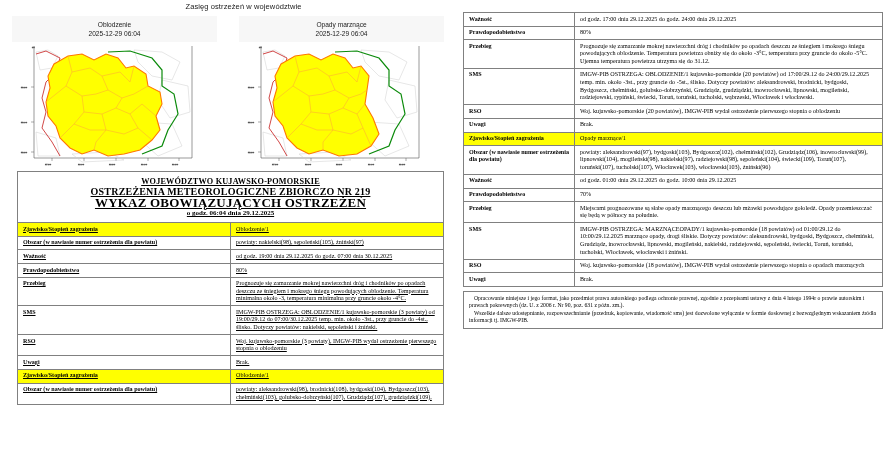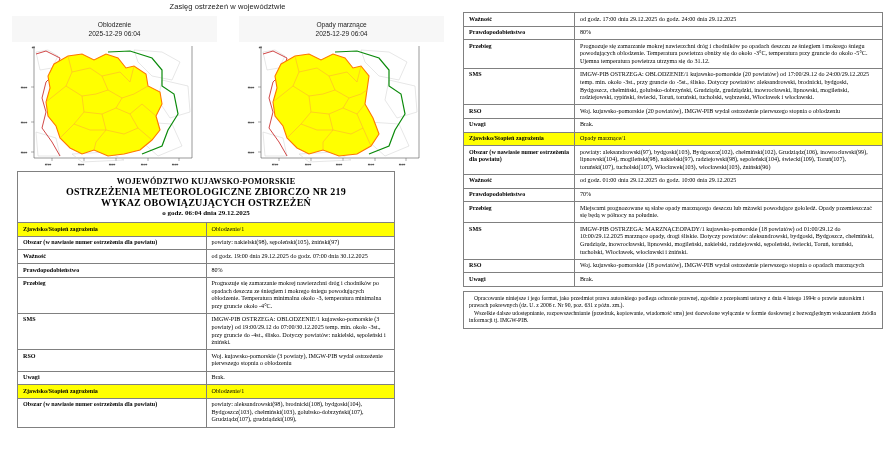--- a/index.html
+++ b/index.html
@@ -12,21 +12,21 @@
   }
   .page {
     position: relative;
     width: 890px; height: 450px;
     background: #fff;
   }
 
   
   .top-title {
     position: absolute;
-    left: 0; top: 2px;
+    left: 16px; top: 2px;
     width: 455px;
     text-align: center;
     font-family: "Liberation Sans", sans-serif;
     font-size: 7.5px;
     color: #1a1a1a;
     letter-spacing: .1px;
   }
 
   
   .maps-row {
@@ -80,28 +80,29 @@
   tr.hl td.lbl { font-weight: bold; }
 
   .doc-title-cell {
     text-align: center;
     color: #ff0000;
     font-weight: bold;
     padding: 5px 4px 4px 4px !important;
   }
   .doc-title-cell .l1 { font-size: 8.2px; line-height: 10.4px; letter-spacing: .2px; }
   .doc-title-cell .l2 { font-size: 10px; line-height: 10.4px; letter-spacing: .2px; }
-  .doc-title-cell .l3 { font-size: 10px; line-height: 10.4px; letter-spacing: .2px; }
+  .doc-title-cell .l3 { font-size: 13px; line-height: 10.4px; letter-spacing: .2px; }
   .doc-title-cell .l4 { font-size: 7.0px; line-height: 10px; }
 
   
   .col-left {
     position: absolute;
     left: 17px; top: 171px;
-    width: 378px;
+    width: 427px;
+    text-decoration: underline;
   }
 
   
   .col-right {
     position: absolute;
     left: 463px; top: 12px;
     width: 420px;
   }
 
   .footer-note {

